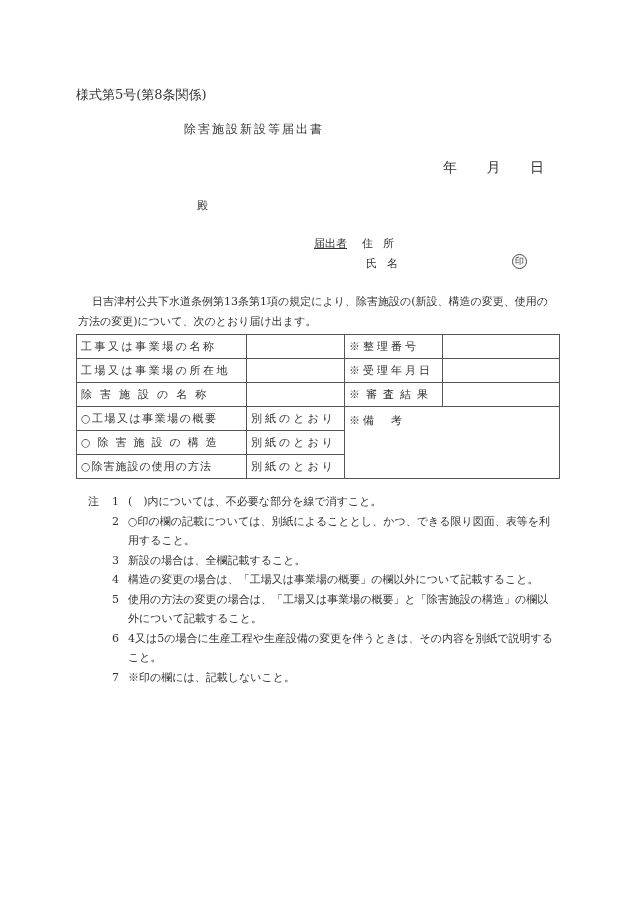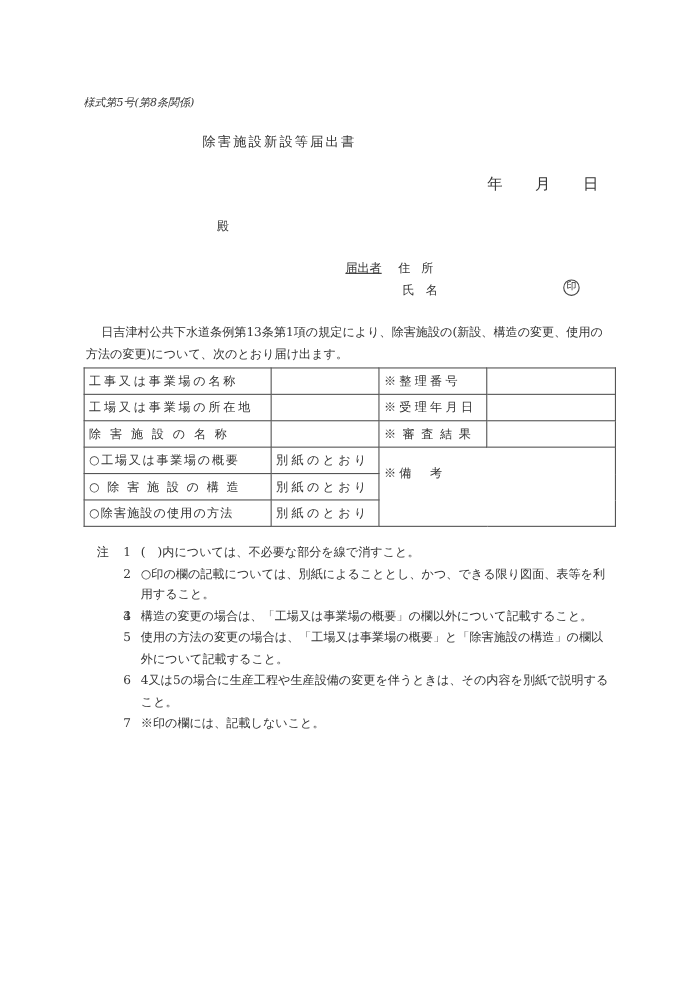--- a/index.html
+++ b/index.html
@@ -6,21 +6,21 @@
     body {
       width: 630px; height: 915px;
       background: #ffffff;
       position: relative;
       font-family: "DejaVu Serif", "Liberation Serif", serif;
       color: #333;
       font-size: 11px;
       overflow: hidden;
     }
     .abs { position: absolute; white-space: nowrap; }
-    #form-no { left: 76px; top: 86px; font-size: 10px; font-style: italic; }
+    #form-no { left: 76px; top: 86px; font-size: 13px; }
     #doc-title { left: 0; width: 508px; text-align: center; top: 121px; font-size: 12px; letter-spacing: 2px; }
     #date { left: 443px; top: 159px; font-size: 14px; }
     #date span { display: inline-block; }
     #date .gap { width: 25px; }
     #addressee { left: 197px; top: 198px; font-size: 11px; }
     #submitter-label { left: 314px; top: 236px; text-decoration: underline; }
     #address-label { left: 362px; top: 236px; letter-spacing: 10px; font-family: Liberation Mono, monospace; }
     #name-label { left: 366px; top: 256px; letter-spacing: 10px; }
     #seal { left: 512px; top: 254px; width: 13px; height: 13px; border: 1px solid #444; border-radius: 50%; font-size: 9px; line-height: 13px; text-align: center; }
     #intro { left: 78px; top: 292px; width: 480px; white-space: normal; line-height: 20px; font-size: 11px; text-indent: 14px; }
@@ -33,21 +33,21 @@
     }
     #form-table td {
       border: 1px solid #555;
       height: 23px; padding: 0 4px;
       vertical-align: middle;
     }
     #form-table td.c1 { width: 161px; letter-spacing: 2.5px; }
     #form-table td.c2 { width: 89px; letter-spacing: 3px; }
     #form-table td.c3 { width: 89px; letter-spacing: 3px; }
     #form-table td.c4 { width: 108px; }
-    #form-table td.remarks { vertical-align: top; padding-top: 16px; }
+    #form-table td.remarks { vertical-align: top; padding-top: 6px; }
 
     #notes { left: 88px; top: 492px; white-space: normal; font-size: 11px; line-height: 19.5px; width: 470px; }
     .note-row { display: block; position: relative; padding-left: 40px; }
     .note-row .num { position: absolute; left: 24px; }
   </style>
 </head>
 <body>
 
 <div class="abs" id="form-no">様式第5号(第8条関係)</div>
 <div class="abs" id="doc-title">除害施設新設等届出書</div>
@@ -110,20 +110,21 @@
     <span style="position:absolute;left:0">注</span>
     <span class="num">1</span>
     <span>(　)内については、不必要な部分を線で消すこと。</span>
   </div>
   <div class="note-row">
     <span class="num">2</span>
     <span>○印の欄の記載については、別紙によることとし、かつ、できる限り図面、表等を利用すること。</span>
   </div>
   <div class="note-row">
     <span class="num">3</span>
+    <span>新設の場合は、全欄記載すること。</span>
   </div>
   <div class="note-row">
     <span class="num">4</span>
     <span>構造の変更の場合は、「工場又は事業場の概要」の欄以外について記載すること。</span>
   </div>
   <div class="note-row">
     <span class="num">5</span>
     <span>使用の方法の変更の場合は、「工場又は事業場の概要」と「除害施設の構造」の欄以外について記載すること。</span>
   </div>
   <div class="note-row">

